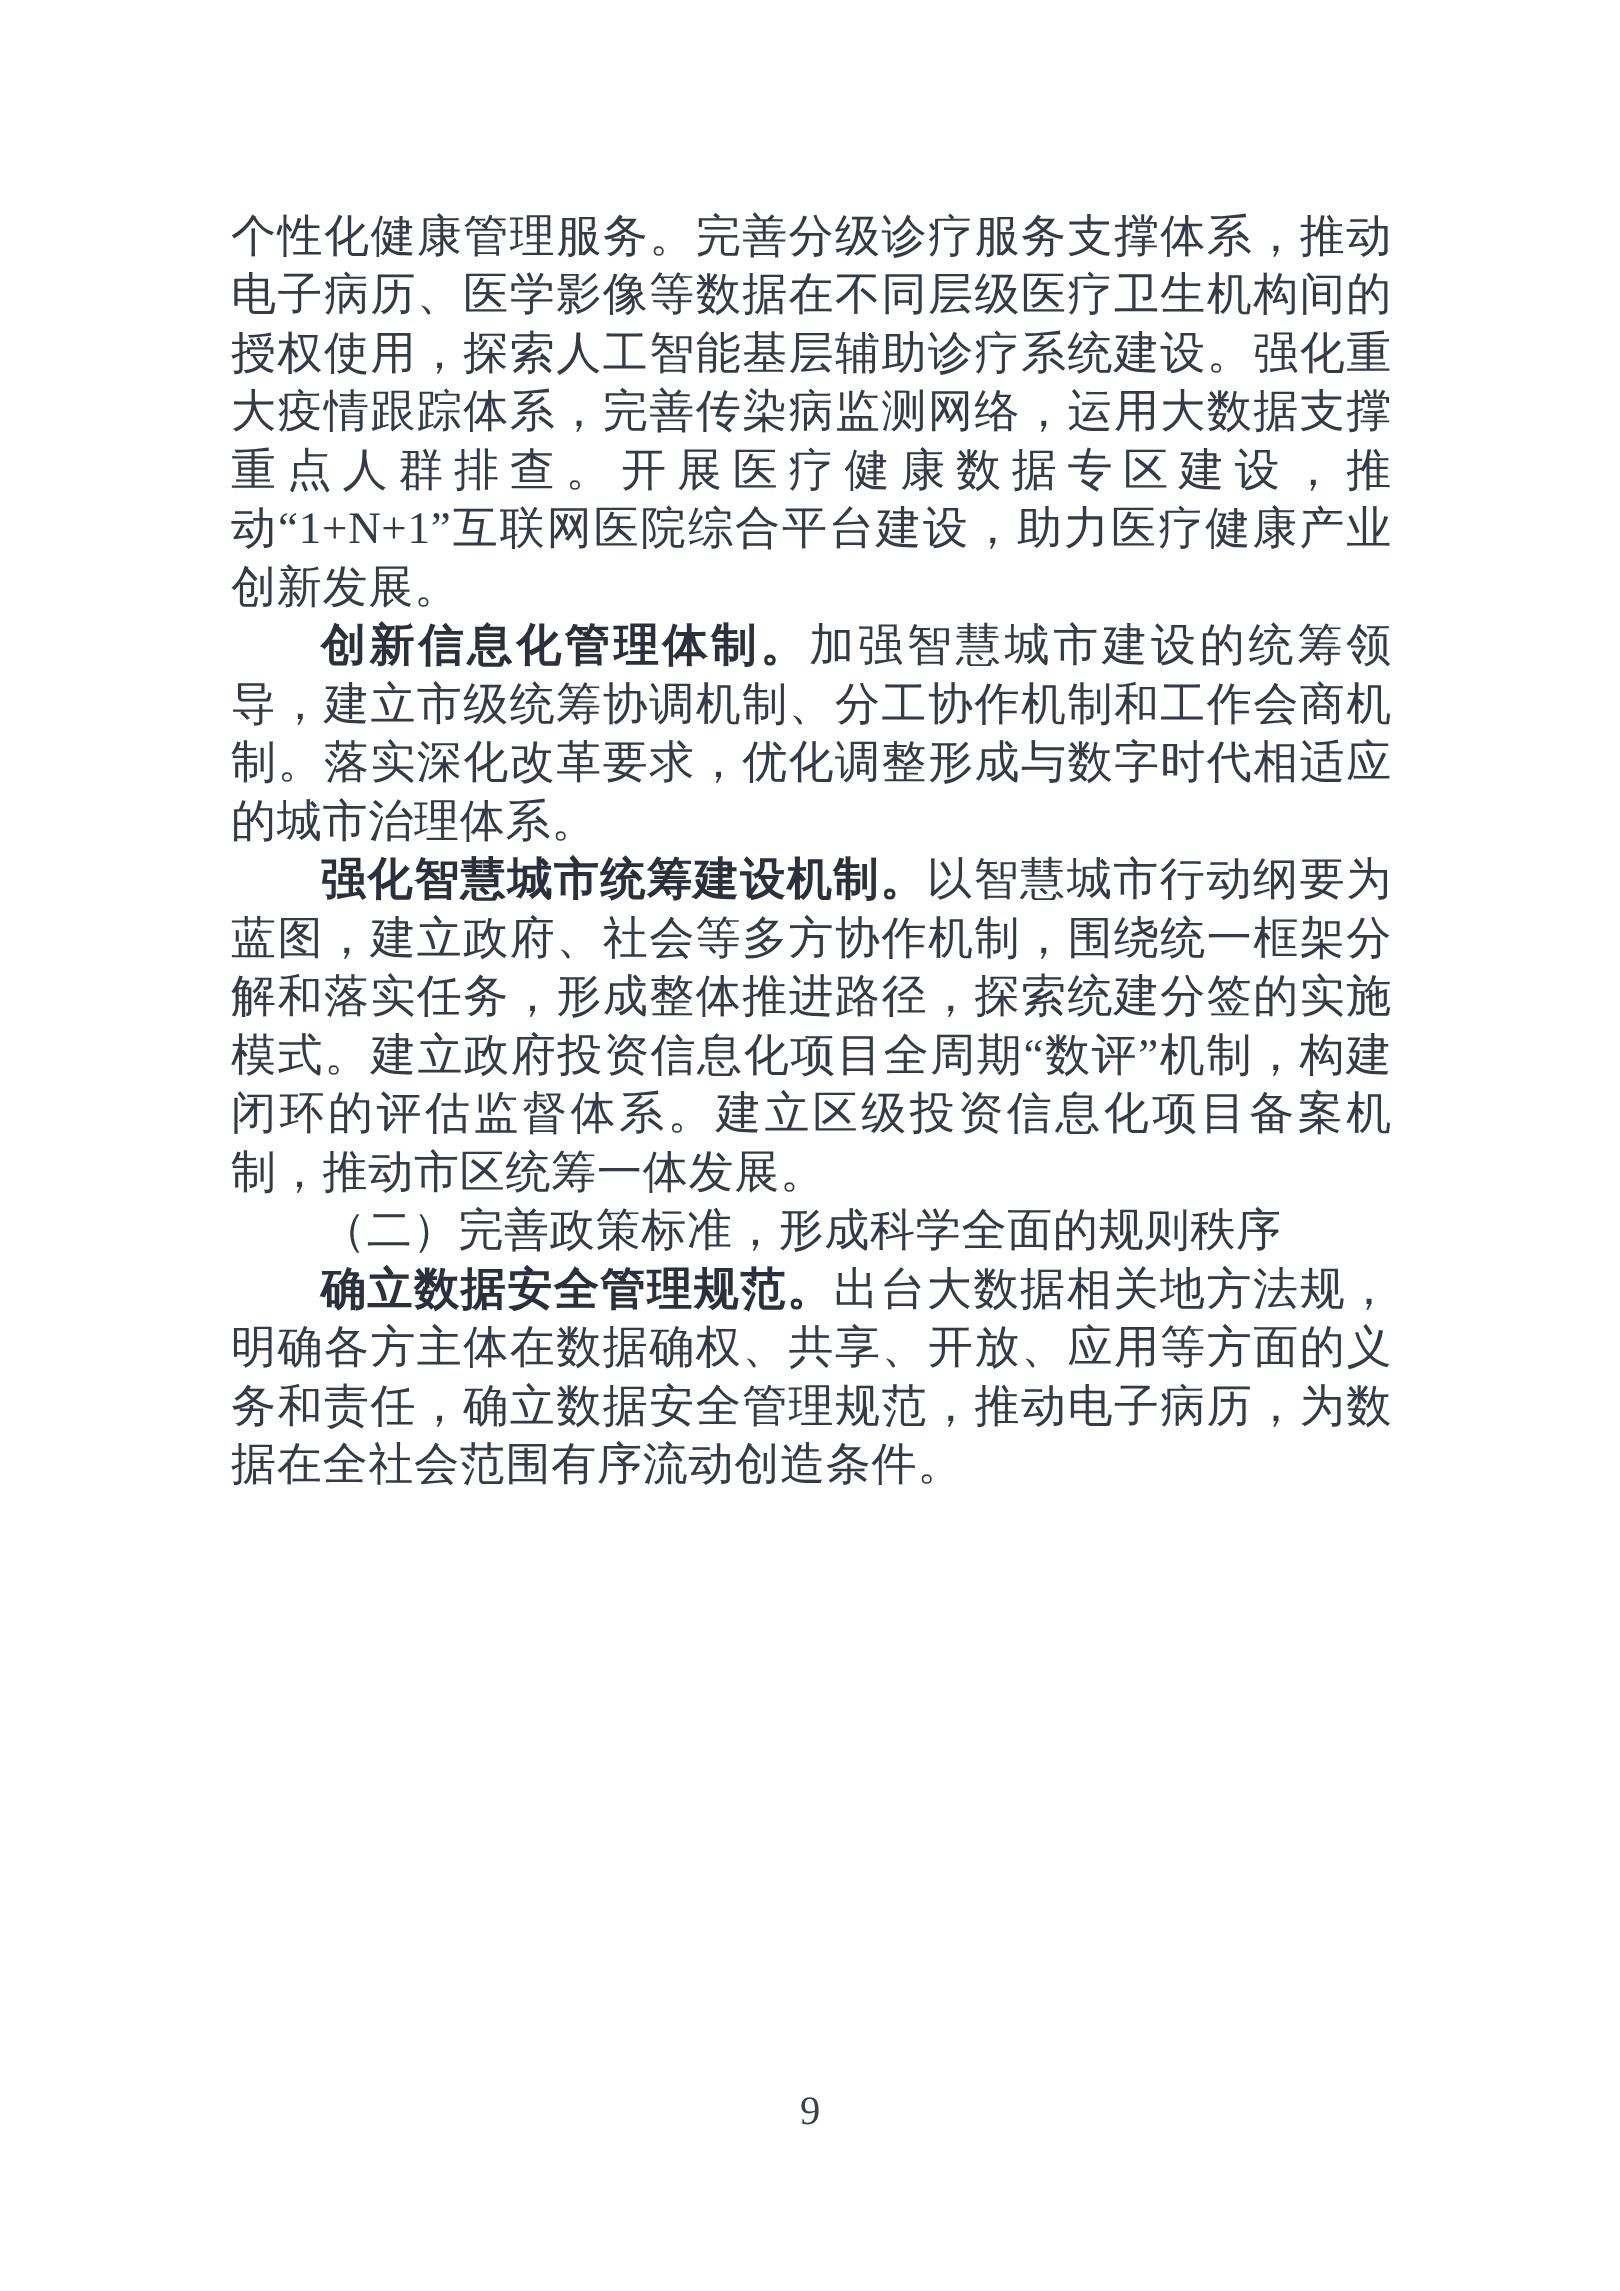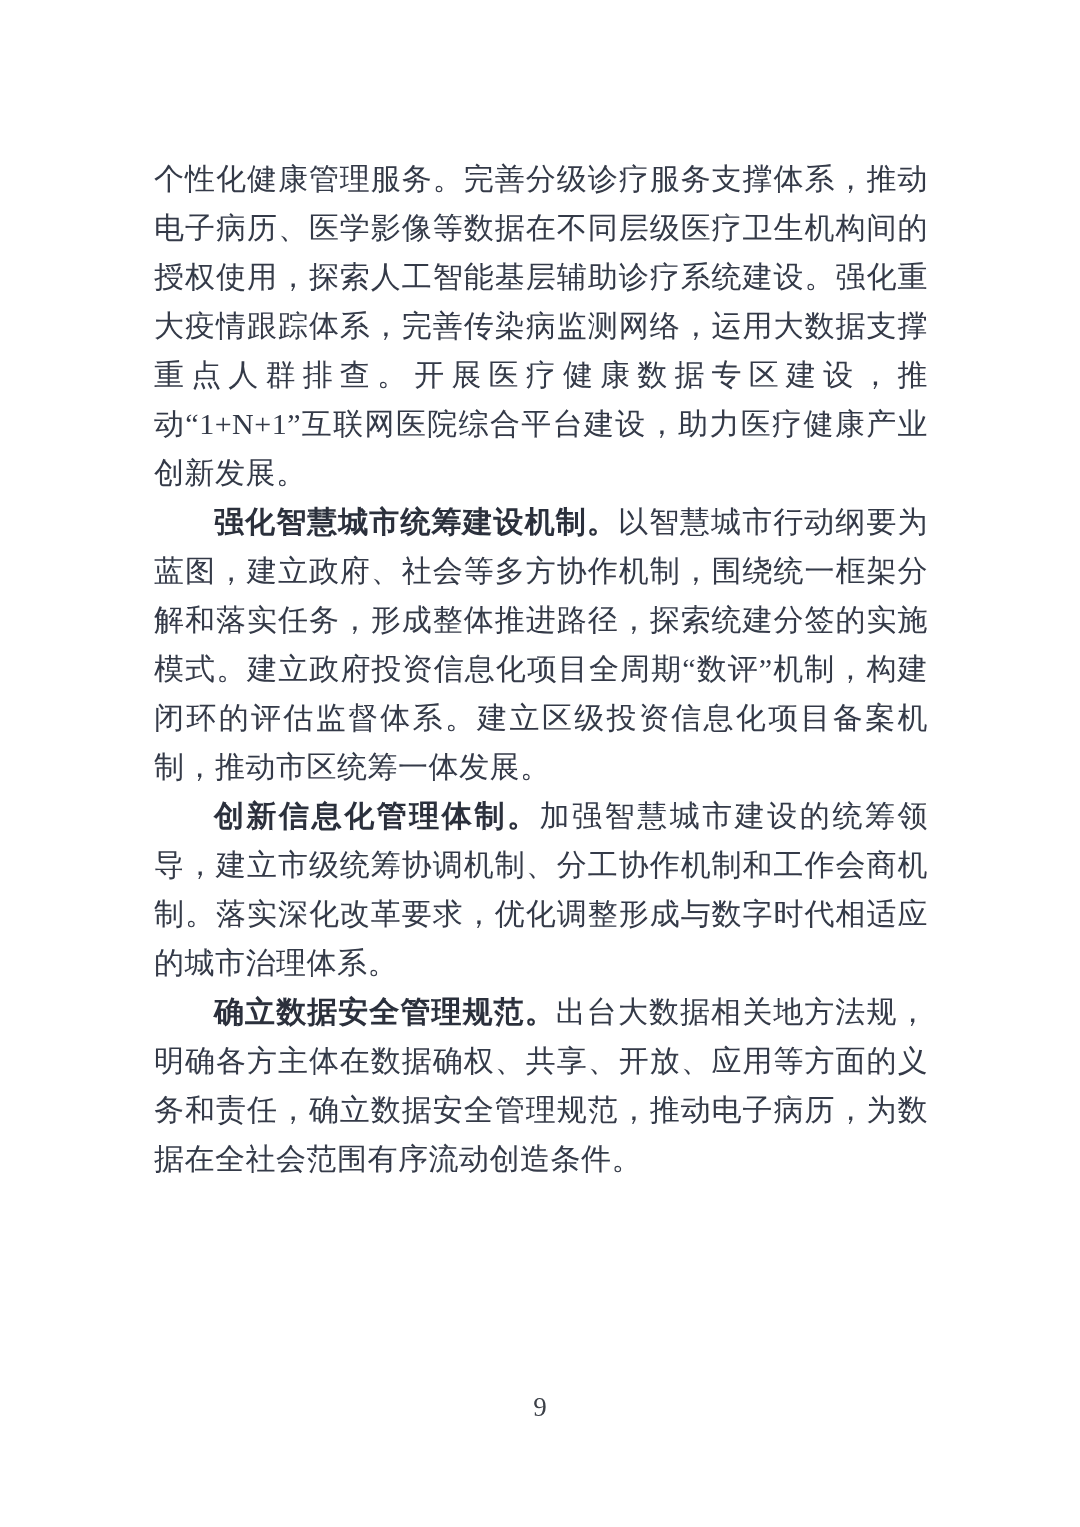--- a/index.html
+++ b/index.html
@@ -11,24 +11,24 @@
     position: relative;
     width: 1080px;
     height: 1527px;
     background: #ffffff;
     overflow: hidden;
     font-family: "Liberation Serif", "DejaVu Serif", serif;
   }
   .text-block {
     position: absolute;
     left: 154px;
-    top: 154px;
+    top: 138px;
     width: 774px;
     font-size: 30px;
-    line-height: 49px;
+    line-height: 39px;
     letter-spacing: 0.5px;
     color: #343a48;
     text-align: justify;
   }
   .text-block p {
     margin: 0;
     padding: 0;
   }
   .indent2 {
     text-indent: 2em;
@@ -63,24 +63,25 @@
 <body>
 
 <div class="page">
 
   <div class="text-block">
 
     <p class="body-p">个性化健康管理服务。完善分级诊疗服务支撑体系，推动电子病历、医学影像等数据在不同层级医疗卫生机构间的授权使用，探索人工智能基层辅助诊疗系统建设。强化重大疫情跟踪体系，完善传染病监测网络，运用大数据支撑重点人群排查。开展医疗健康数据专区建设，推动“1+N+1”互联网医院综合平台建设，助力医疗健康产业创新发展。</p>
 
 
 
+    <p class="body-p indent2"><span class="lead-bold">创新信息化管理体制。</span><span>加强智慧城市建设的统筹领导，建立市级统筹协调机制、分工协作机制和工作会商机制。落实深化改革要求，优化调整形成与数字时代相适应的城市治理体系。</span></p>
+
     <p class="body-p indent2"><span class="lead-bold">强化智慧城市统筹建设机制。</span><span>以智慧城市行动纲要为蓝图，建立政府、社会等多方协作机制，围绕统一框架分解和落实任务，形成整体推进路径，探索统建分签的实施模式。建立政府投资信息化项目全周期“数评”机制，构建闭环的评估监督体系。建立区级投资信息化项目备案机制，推动市区统筹一体发展。</span></p>
 
-    <p class="body-p indent2"><span class="lead-bold">创新信息化管理体制。</span><span>加强智慧城市建设的统筹领导，建立市级统筹协调机制、分工协作机制和工作会商机制。落实深化改革要求，优化调整形成与数字时代相适应的城市治理体系。</span></p>
-
+    <p class="sub-heading indent2">（二）完善政策标准，形成科学全面的规则秩序</p>
 
     <p class="body-p indent2"><span class="lead-bold">确立数据安全管理规范。</span><span>出台大数据相关地方法规，明确各方主体在数据确权、共享、开放、应用等方面的义务和责任，确立数据安全管理规范，推动电子病历，为数据在全社会范围有序流动创造条件。</span></p>
 
   </div>
 
   <div class="footer">
     <span class="page-number">9</span>
   </div>
 
 </div>

